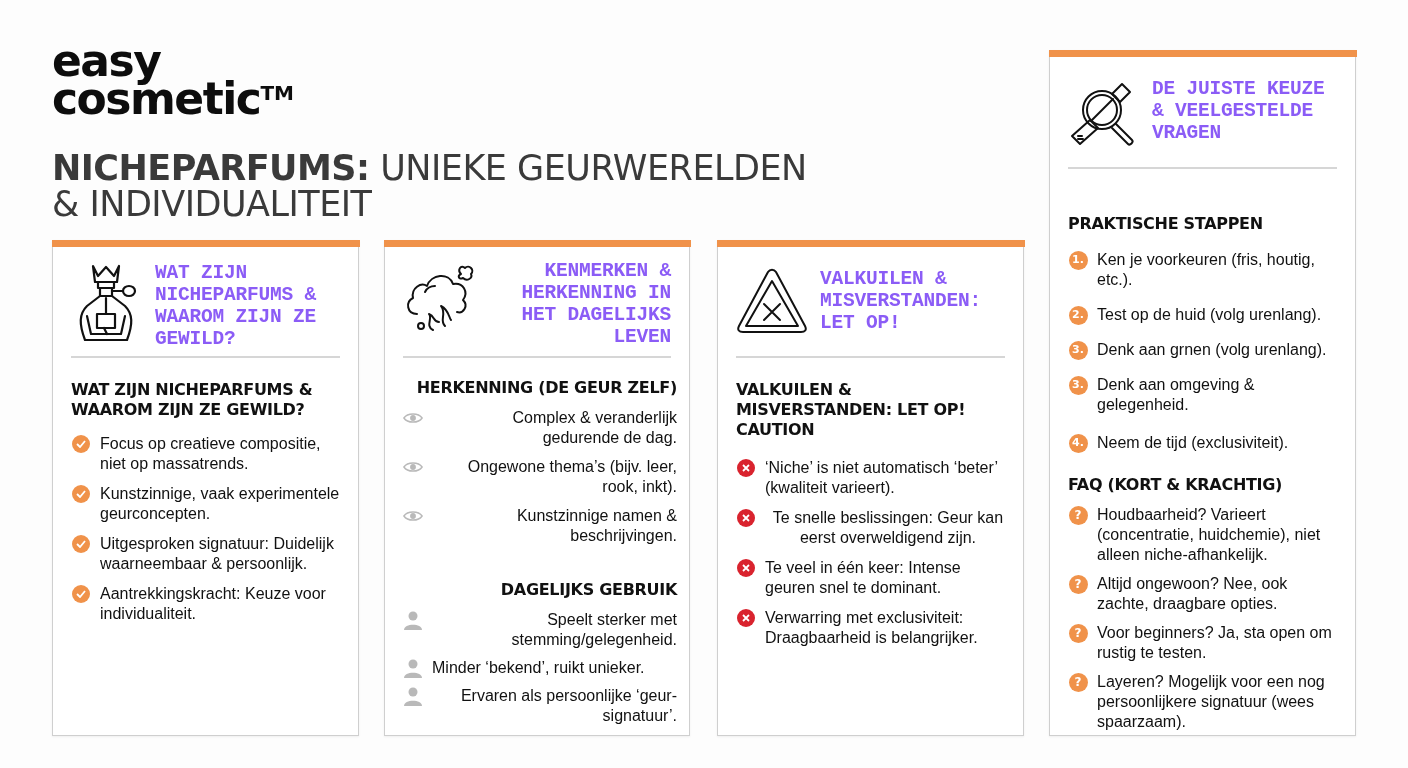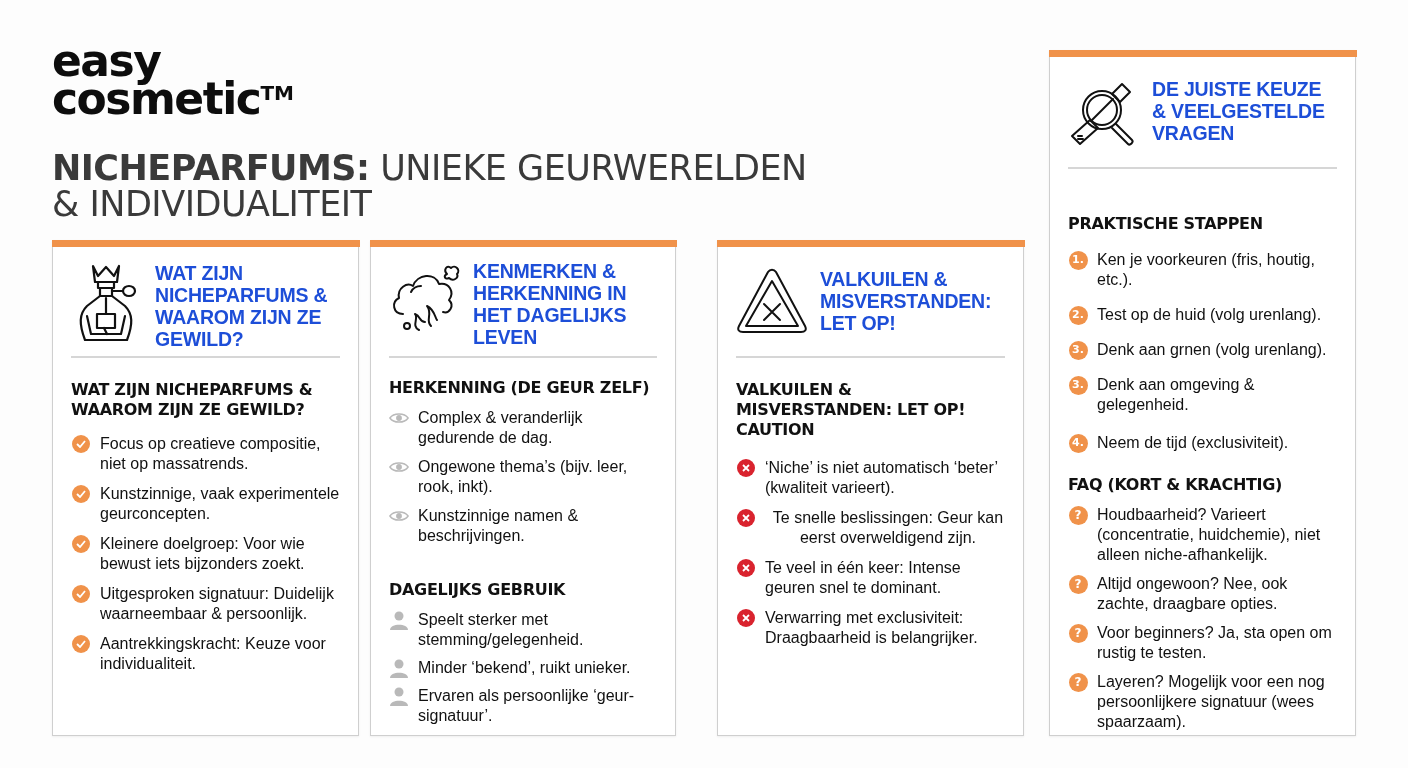--- a/index.html
+++ b/index.html
@@ -12,21 +12,21 @@
   .logo .tm { font-size: 20px; vertical-align: top; position: relative; top: -6px; letter-spacing: 0; }
 
   .main-title { position: absolute; left: 52px; top: 150px; font-family: "DejaVu Sans", sans-serif; font-size: 35px; line-height: 36px; color: #3a3a3a; letter-spacing: -0.5px; }
   .main-title .bold { font-weight: 700; }
   .main-title .light { font-weight: 400; }
 
   .card { position: absolute; background: #ffffff; border: 1.5px solid #cfcfcf; border-top: none; box-shadow: 0 1px 2px rgba(0,0,0,0.06); }
   .card::before { content: ""; position: absolute; left: -1.5px; right: -1.5px; top: 0; height: 7px; background: var(--accent); }
   .card-head { position: absolute; left: 18px; right: 18px; display: flex; align-items: flex-start; }
   .card-head .icon { width: 74px; flex: 0 0 74px; }
-  .card-head .title { font-family: Liberation Sans, sans-serif; font-weight: 700; font-size: 19.5px; line-height: 22px; color: #1d4ed8; margin-left: 10px; letter-spacing: -0.2px; }
+  .card-head .title { font-family: Liberation Mono, monospace; font-weight: 700; font-size: 19.5px; line-height: 22px; color: #8b5cf6; margin-left: 10px; letter-spacing: -0.2px; }
   .divider { position: absolute; left: 18px; right: 18px; height: 2px; background: #d6d6d6; }
   .card-body { position: absolute; left: 18px; right: 12px; }
   .sub { font-family: "DejaVu Sans", sans-serif; font-weight: 700; font-size: 16px; line-height: 20px; color: #111; letter-spacing: -0.3px; }
   ul { list-style: none; }
   li { display: flex; align-items: flex-start; font-size: 16px; line-height: 20px; color: #111; }
   li .bullet { flex: 0 0 20px; width: 20px; height: 20px; margin-right: 9px; margin-top: 0; display: flex; align-items: center; justify-content: center; }
   .chk { width: 18px; height: 18px; border-radius: 50%; background: #f0924a; display: flex; align-items: center; justify-content: center; }
   .xc { width: 18px; height: 18px; border-radius: 50%; background: #d9232e; display: flex; align-items: center; justify-content: center; }
   .num { width: 19px; height: 19px; border-radius: 50%; background: #f0924a; color: #fff; font-size: 11px; font-weight: 700; display: flex; align-items: center; justify-content: center; font-family: "DejaVu Sans", sans-serif; }
   .q { width: 19px; height: 19px; border-radius: 50%; background: #f0924a; color: #fff; font-size: 12px; font-weight: 700; display: flex; align-items: center; justify-content: center; font-family: "DejaVu Sans", sans-serif; }
@@ -87,47 +87,37 @@
           <span>Kunstzinnige, vaak experimentele geurconcepten.</span>
         </li>
       <li style="margin-bottom:10px;">
           <span class="bullet">
             <span class="chk">
               <svg width="10" height="8" viewBox="0 0 10 8">
                 <path d="M1 4 L4 7 L9 1" stroke="#fff" stroke-width="1.8" fill="none"></path>
               </svg>
             </span>
           </span>
-          <span>Kleinere doelgroep: Voor wie bewust iets bijzonders zoekt.</span>
-        </li>
-      <li style="margin-bottom:10px;">
+          <span>Uitgesproken signatuur: Duidelijk waarneembaar &amp; persoonlijk.</span>
+        </li>
+      <li>
           <span class="bullet">
             <span class="chk">
               <svg width="10" height="8" viewBox="0 0 10 8">
                 <path d="M1 4 L4 7 L9 1" stroke="#fff" stroke-width="1.8" fill="none"></path>
               </svg>
             </span>
           </span>
-          <span>Uitgesproken signatuur: Duidelijk waarneembaar &amp; persoonlijk.</span>
-        </li>
-      <li>
-          <span class="bullet">
-            <span class="chk">
-              <svg width="10" height="8" viewBox="0 0 10 8">
-                <path d="M1 4 L4 7 L9 1" stroke="#fff" stroke-width="1.8" fill="none"></path>
-              </svg>
-            </span>
-          </span>
           <span>Aantrekkingskracht: Keuze voor individualiteit.</span>
         </li>
     </ul>
   </div>
 </div>
 
-<div class="card" style="--accent:#f0924a; left:370px; top:240px; width:306px; height:496px;">
+<div class="card" style="--accent:#f0924a; left:384px; top:240px; width:306px; height:496px;text-align:right;">
   <div class="card-head" style="top:20px;">
     <span class="icon">
       <svg width="74" height="76" viewBox="0 0 74 76" fill="none" stroke="#111" stroke-width="2" stroke-linecap="round" stroke-linejoin="round">
         <path d="M14 54 C4 54 2 42 10 38 C8 28 18 22 24 26 C28 14 46 12 50 24 C60 22 66 32 60 40 C66 46 60 54 54 52"></path>
         <path d="M22 32 C24 28 28 26 32 26"></path>
         <path d="M58 14 C54 10 58 4 62 8 C66 4 72 10 68 14 C70 18 64 22 60 18 C56 20 54 16 58 14 Z"></path>
         <path d="M30 70 C22 66 30 58 26 54 C32 56 30 62 36 62"></path>
         <path d="M42 66 C36 60 44 54 38 46 C46 50 46 58 48 60"></path>
         <circle cx="18" cy="66" r="3"></circle>
       </svg>

